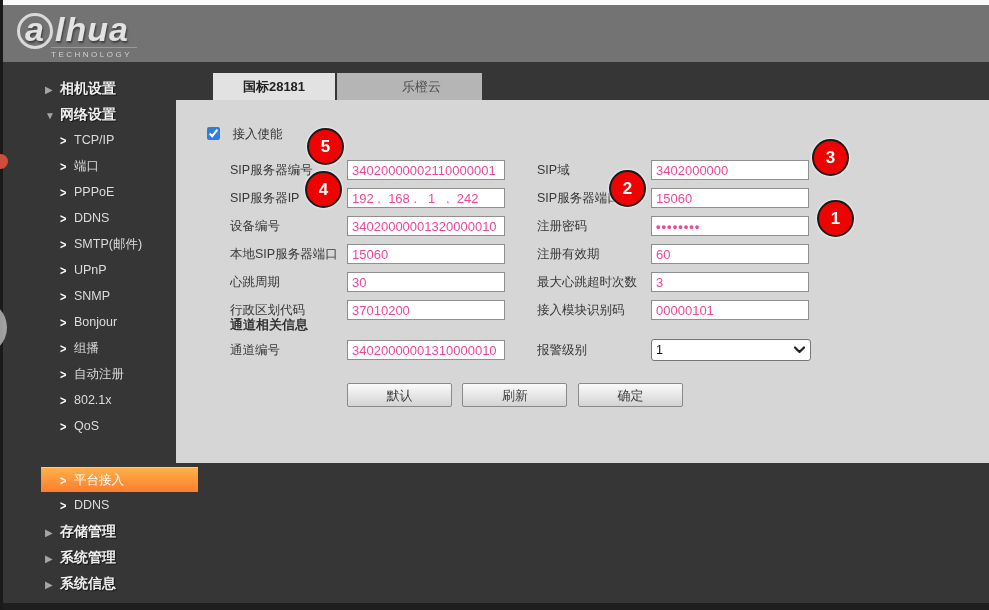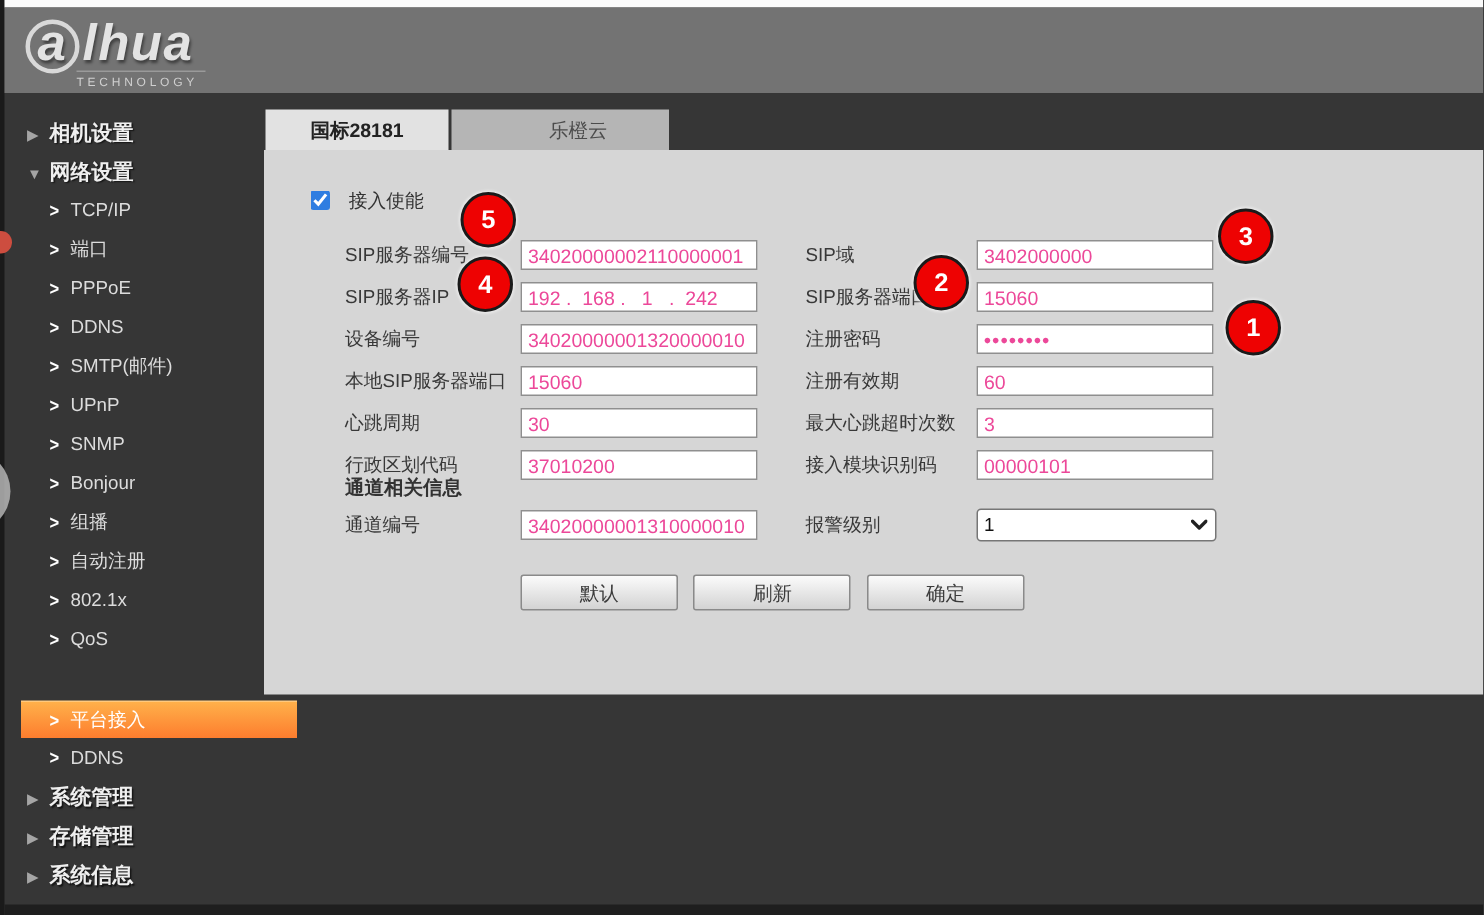--- a/index.html
+++ b/index.html
@@ -18,32 +18,32 @@
   .logo-a{display:inline-block;border:3px solid #d9d9d9;border-radius:50%;width:30px;height:30px;
     line-height:26px;text-align:center;margin-right:2px;}
   .logo-sub{font-size:8px;letter-spacing:2.5px;color:#d0d0d0;margin:-2px 0 0 34px;
     border-top:1px solid #9a9a9a;padding-top:2px;width:86px;}
 
   
   .edge-dot{position:absolute;left:-7px;top:154px;width:15px;height:15px;border-radius:50%;background:#cd4d3f;}
   .edge-handle{position:absolute;left:-48px;top:300px;width:55px;height:55px;border-radius:50%;background:#b5b5b5;opacity:.85;}
 
   
-  .sidebar{position:absolute;left:3px;top:62px;width:197px;bottom:17px;padding-top:13px;box-sizing:border-box;}
+  .sidebar{position:absolute;left:3px;top:62px;width:197px;bottom:17px;padding-top:13px;box-sizing:border-box;padding-left:27px;}
   .side-item{height:26px;line-height:26px;white-space:nowrap;cursor:pointer;}
   .side-item.top{padding-left:15px;color:#efefef;font-weight:bold;font-size:14px;text-shadow:1px 1px 1px rgba(0,0,0,.65);}
   .side-item.sub{padding-left:30px;color:#dcdcdc;font-size:12.5px;}
   .tri{display:inline-block;width:15px;font-size:10px;color:#a5a5a5;font-style:normal;text-shadow:none;vertical-align:0;}
   .chev{display:inline-block;width:14px;font-size:11px;font-weight:bold;color:#ffffff;transform:scaleY(1.15);}
   .side-item.active{margin-left:11px;width:calc(100% - 13px);box-sizing:border-box;padding-left:19px;
     background:linear-gradient(#ffb04a,#fd7d2e);border-top:1px solid #ffc97e;height:25px;line-height:25px;
     color:#fff;margin-top:28px;}
 
   
-  .tab{position:absolute;top:73px;height:27px;line-height:27px;text-align:center;font-size:13px;cursor:pointer;}
+  .tab{position:absolute;top:73px;height:27px;line-height:27px;text-align:center;font-size:13px;cursor:pointer;margin-left:36px;}
   .tab.active{left:177px;width:122px;background:#e2e2e2;color:#222;font-weight:bold;}
   .tab.inactive{left:301px;width:121px;background:#b5b5b5;color:#4c4c4c;padding-left:24px;}
   .panel{position:absolute;left:176px;top:100px;width:813px;height:363px;background:#d6d6d6;}
 
   .enable-row{position:absolute;left:31px;top:26px;height:16px;line-height:16px;font-size:12.5px;color:#333;}
   .enable-row input{width:13px;height:13px;vertical-align:-2px;margin:0 9px 0 0;accent-color:#2e7de1;}
 
   .form-grid{position:absolute;left:54px;top:40px;display:grid;
     grid-template-columns:117px 190px 114px 160px;grid-auto-rows:28px;align-items:center;margin-top:16px;}
   .f-label{font-size:12.5px;color:#383838;}
@@ -97,22 +97,22 @@
     <div class="side-item sub"><span class="chev">&gt;</span><span>SMTP(邮件)</span></div>
     <div class="side-item sub"><span class="chev">&gt;</span><span>UPnP</span></div>
     <div class="side-item sub"><span class="chev">&gt;</span><span>SNMP</span></div>
     <div class="side-item sub"><span class="chev">&gt;</span><span>Bonjour</span></div>
     <div class="side-item sub"><span class="chev">&gt;</span><span>组播</span></div>
     <div class="side-item sub"><span class="chev">&gt;</span><span>自动注册</span></div>
     <div class="side-item sub"><span class="chev">&gt;</span><span>802.1x</span></div>
     <div class="side-item sub"><span class="chev">&gt;</span><span>QoS</span></div>
     <div class="side-item sub active"><span class="chev">&gt;</span><span>平台接入</span></div>
     <div class="side-item sub"><span class="chev">&gt;</span><span>DDNS</span></div>
+    <div class="side-item top"><span class="tri">▶</span><span>存储管理</span></div>
     <div class="side-item top"><span class="tri">▶</span><span>系统管理</span></div>
-    <div class="side-item top"><span class="tri">▶</span><span>存储管理</span></div>
     <div class="side-item top"><span class="tri">▶</span><span>系统信息</span></div>
   </nav>
 
   <div class="tab active">国标28181</div>
   <div class="tab inactive">乐橙云</div>
 
   <section class="panel">
     <div class="enable-row">
       <input type="checkbox" checked="true" style="">
       <span>接入使能</span>

